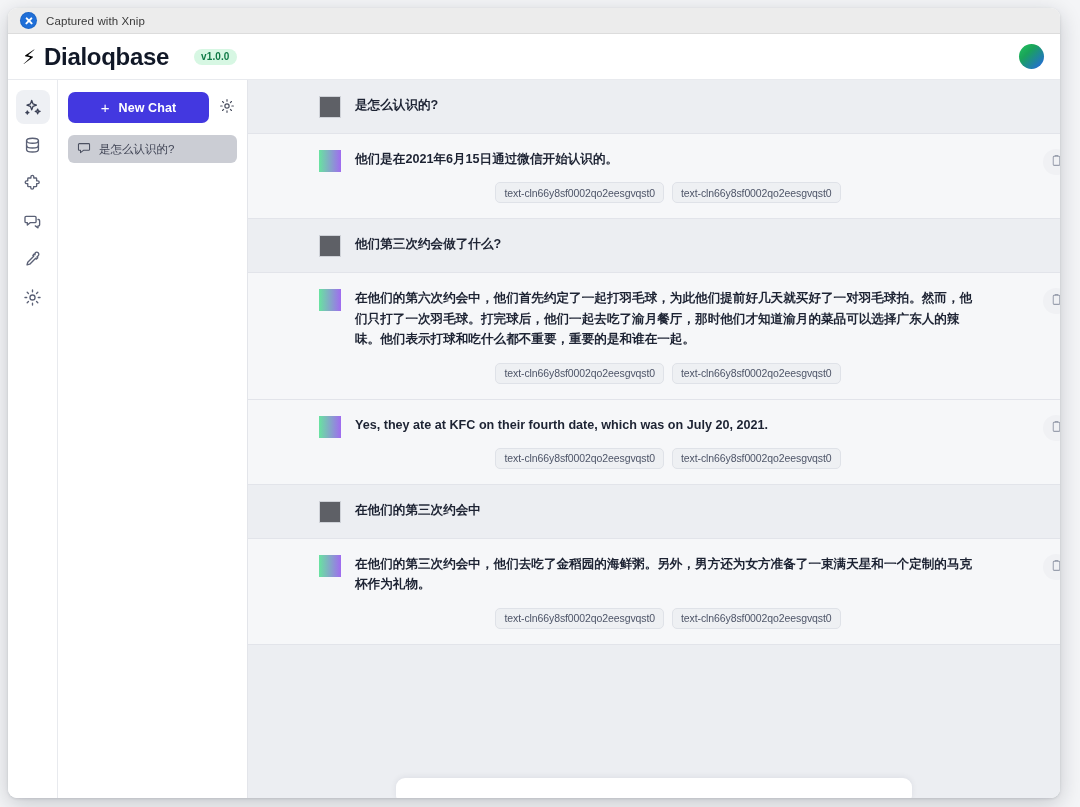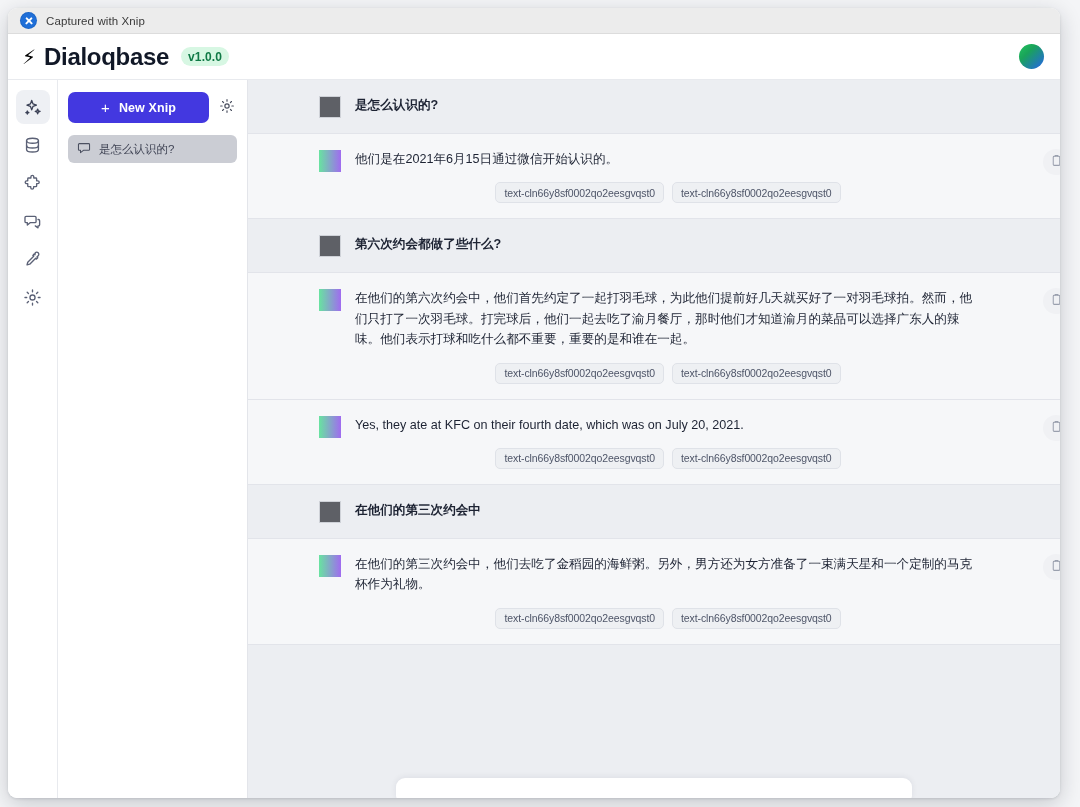--- a/index.html
+++ b/index.html
@@ -70,24 +70,24 @@
   }
   .brand { display: flex; align-items: center; gap: 8px; }
   .bolt-icon { font-size: 20px; line-height: 1; }
   .brand-name {
     font-size: 24px;
     font-weight: 700;
     color: #111827;
     letter-spacing: -0.3px;
   }
   .version-badge {
-    margin-left: 4px;
+    margin-left: 17px;
     background: #d7f7e3;
     color: #107a46;
-    font-size: 12px;
+    font-size: 10px;
     font-weight: 700;
     padding: 2.5px 7px;
     border-radius: 10px;
     letter-spacing: 0.1px;
   }
   .header-spacer { flex: 1; }
   .avatar {
     width: 25px; height: 25px;
     border-radius: 50%;
     background: linear-gradient(135deg, #22c55e 0%, #1aa35a 35%, #2563eb 100%);
@@ -202,21 +202,21 @@
   }
   .msg-avatar.assistant {
     background: linear-gradient(90deg, #68e3a0 0%, #a06bf0 100%);
   }
 
   .msg-body { flex: 1; min-width: 0; }
   .msg-text {
     font-size: 12.6px;
     line-height: 1.62;
     color: #1d2333;
-    font-weight: 400;
+    font-weight: 700;
     word-break: break-word;
   }
   .msg-row.user .msg-text { font-weight: 700; }
 
   .tag-row { display: flex; flex-wrap: wrap; gap: 8px; margin-top: 13px; justify-content: center; }
   .tag {
     background: #eef0f3;
     border: 1px solid #dfe2e8;
     border-radius: 5px;
     padding: 3.5px 8px;
@@ -322,21 +322,21 @@
             <path d="M12 2.5v2.2M12 19.3v2.2M21.5 12h-2.2M4.7 12H2.5M18.7 5.3l-1.6 1.6M6.9 17.1l-1.6 1.6M18.7 18.7l-1.6-1.6M6.9 6.9L5.3 5.3"></path>
           </svg>
         </span>
       </div>
     </div>
 
     <div class="chat-sidebar">
       <div class="sidebar-top">
         <div class="new-chat-btn">
           <span class="plus-icon">+</span>
-          <span>New Xnip</span>
+          <span>New Chat</span>
         </div>
         <div class="settings-btn">
           <span>
             <svg viewBox="0 0 24 24" fill="none" stroke="currentColor" stroke-width="1.8" stroke-linecap="round" stroke-linejoin="round">
               <circle cx="12" cy="12" r="3.2"></circle>
               <path d="M12 2.5v2.2M12 19.3v2.2M21.5 12h-2.2M4.7 12H2.5M18.7 5.3l-1.6 1.6M6.9 17.1l-1.6 1.6M18.7 18.7l-1.6-1.6M6.9 6.9L5.3 5.3"></path>
             </svg>
           </span>
         </div>
       </div>
@@ -381,21 +381,21 @@
                 </svg>
               </span>
             </div>
           </div>
         </div>
 
         <div class="msg-row user">
           <div class="msg-inner">
             <div class="msg-avatar user"></div>
             <div class="msg-body">
-              <div class="msg-text">第六次约会都做了些什么?</div>
+              <div class="msg-text">他们第三次约会做了什么?</div>
             </div>
           </div>
         </div>
 
         <div class="msg-row assistant">
           <div class="msg-inner">
             <div class="msg-avatar assistant"></div>
             <div class="msg-body">
               <div class="msg-text">在他们的第六次约会中，他们首先约定了一起打羽毛球，为此他们提前好几天就买好了一对羽毛球拍。然而，他们只打了一次羽毛球。打完球后，他们一起去吃了渝月餐厅，那时他们才知道渝月的菜品可以选择广东人的辣味。他们表示打球和吃什么都不重要，重要的是和谁在一起。</div>
               <div class="tag-row">

